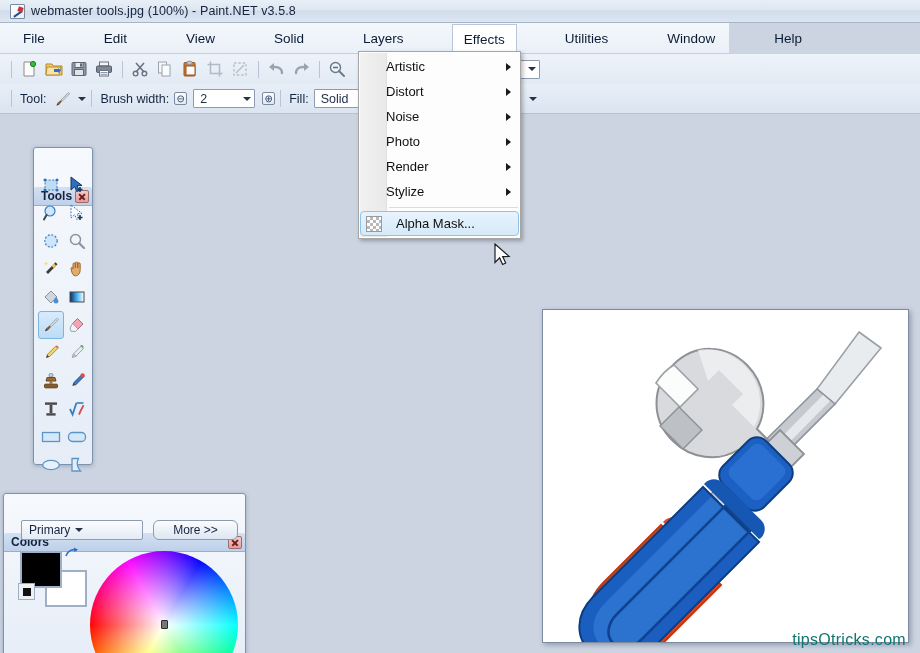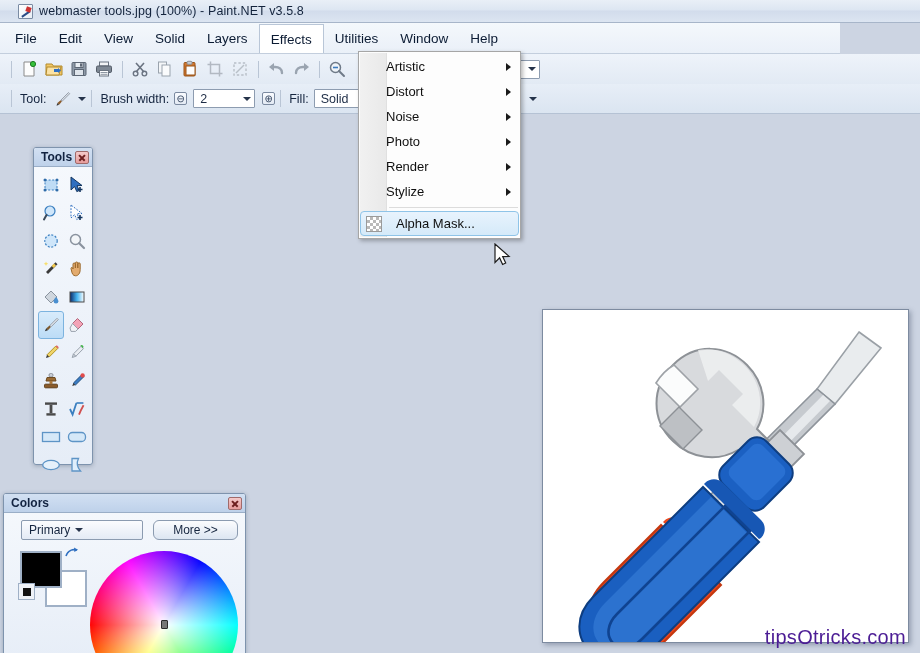--- a/index.html
+++ b/index.html
@@ -8,44 +8,44 @@
     font-family:"Liberation Sans", sans-serif;
     background:#ccd4e2;
     position:relative;
     -webkit-font-smoothing:antialiased;
   }
   
   #titlebar{
     position:absolute; left:0; top:0; width:920px; height:23px;
     background:linear-gradient(to bottom,#e9eff7 0%,#dde6f2 45%,#d2dcec 50%,#dce5f1 100%);
     border-bottom:1px solid #a7b5c9;
-    display:flex; align-items:center; padding-left:18px;
+    display:flex; align-items:center; padding-left:10px;
   }
   #titlebar .appicon{
     width:15px;height:15px;margin-right:6px;position:relative;flex:none;
     background:linear-gradient(135deg,#ffffff 0%,#e8eef6 100%);
     border:1px solid #7a8ba3;border-radius:1px;
   }
   #titlebar .appicon:before{
     content:"";position:absolute;left:2px;top:8px;width:10px;height:2px;
     background:#2a4c86;transform:rotate(-34deg);
   }
   #titlebar .appicon:after{
     content:"";position:absolute;left:7px;top:2px;width:5px;height:5px;
     background:#c33;transform:rotate(20deg);
   }
   #titlebar .ttl{
     font-size:12.5px;color:#13233c;letter-spacing:.1px;white-space:nowrap;
   }
   
   #menubar{
-    position:absolute;left:0;top:23px;width:840px;height:31px;
+    position:absolute;left:0;top:23px;width:729px;height:31px;
     background:linear-gradient(to bottom,#f4f8fc 0%,#eaf0f8 100%);
     border-bottom:1px solid #c3cedd;
-    display:flex;align-items:stretch;padding-left:4px;
+    display:flex;align-items:stretch;padding-left:12px;gap:37px;
   }
   .menu-item{
     display:flex;align-items:center;padding:0 11px;font-size:13.5px;color:#0b1b33;
     cursor:default;white-space:nowrap;
   }
   .menu-item.active{
     background:#ffffff;
     border-left:1px solid #b9c6d7;border-right:1px solid #b9c6d7;border-top:1px solid #b9c6d7;
     margin-top:1px;
     text-align:center;
@@ -122,21 +122,21 @@
   
   .float-win{
     position:absolute;background:linear-gradient(to bottom,#f6f9fd,#e6edf7);
     border:1px solid #7e93ad;border-radius:3px;
     box-shadow:0 1px 4px rgba(40,55,80,.3);z-index:20;
   }
   .fw-title{
     height:19px;display:flex;align-items:center;justify-content:space-between;
     padding:0 3px 0 7px;
     background:linear-gradient(to bottom,#d2e0f2,#bed1ea);
-    border-bottom:1px solid #9aaec7;border-radius:2px 2px 0 0;
+    border-bottom:1px solid #9aaec7;border-radius:2px 2px 0 0;margin-top:39px;
   }
   .fw-title span{font-size:12px;color:#122341;font-weight:bold;}
   .fw-close{
     width:14px;height:13px;border:1px solid #a06a6a;border-radius:2px;
     background:linear-gradient(to bottom,#f4c9c9,#e79d9d);
     position:relative;flex:none;
   }
   .fw-close:before,.fw-close:after{
     content:"";position:absolute;left:2px;top:5.5px;width:8px;height:1.6px;background:#6d1f1f;
   }
@@ -203,21 +203,21 @@
     border:1.5px solid #2c2c2c;background:#777;border-radius:1px;
   }
   
   #canvas-frame{
     position:absolute;left:542px;top:309px;width:367px;height:334px;
     background:#fff;border:1px solid #7d8ba0;
     box-shadow:2px 2px 5px rgba(40,55,80,.35);z-index:5;overflow:hidden;
   }
   #watermark{
     position:absolute;right:14px;bottom:4px;
-    font-size:20px;color:#4c1d95;letter-spacing:.3px;
+    font-size:16px;color:#0f766e;letter-spacing:.3px;
     font-family:"Liberation Sans", sans-serif;z-index:6;
   }
 </style>
 </head>
 <body>
 
 <div id="titlebar">
   <div class="appicon"></div>
   <div class="ttl">webmaster tools.jpg (100%) - Paint.NET v3.5.8</div>
 </div>

